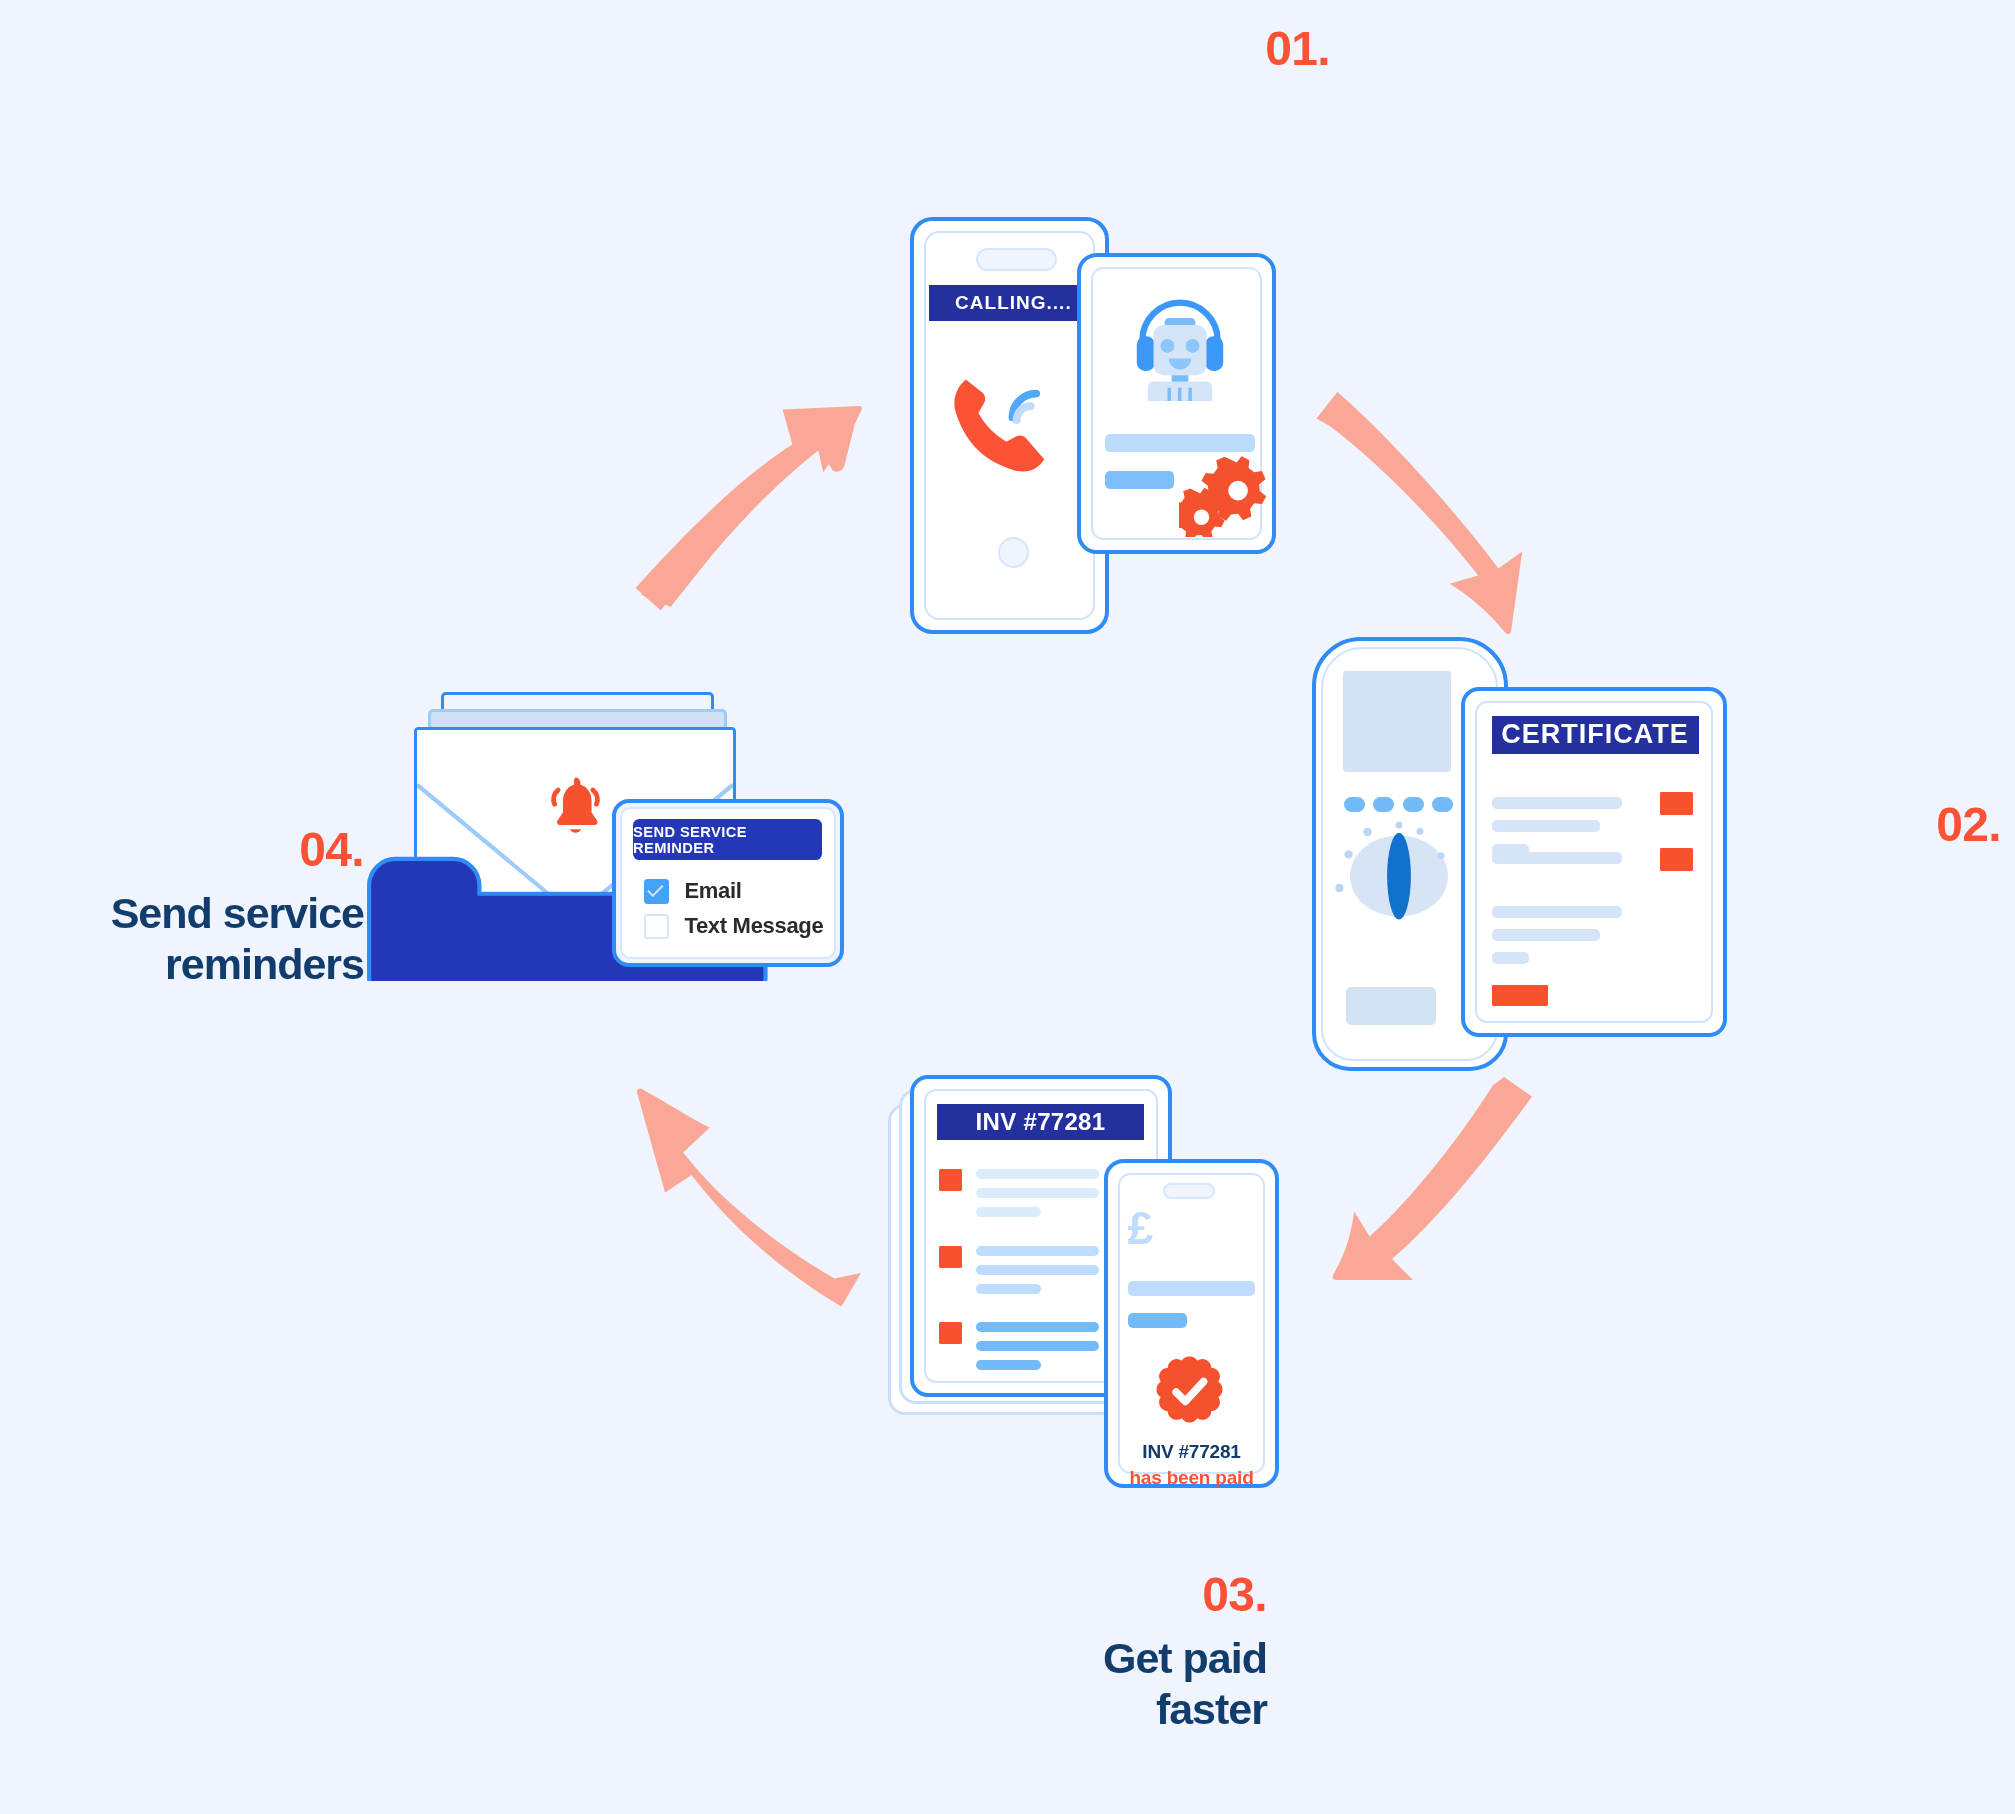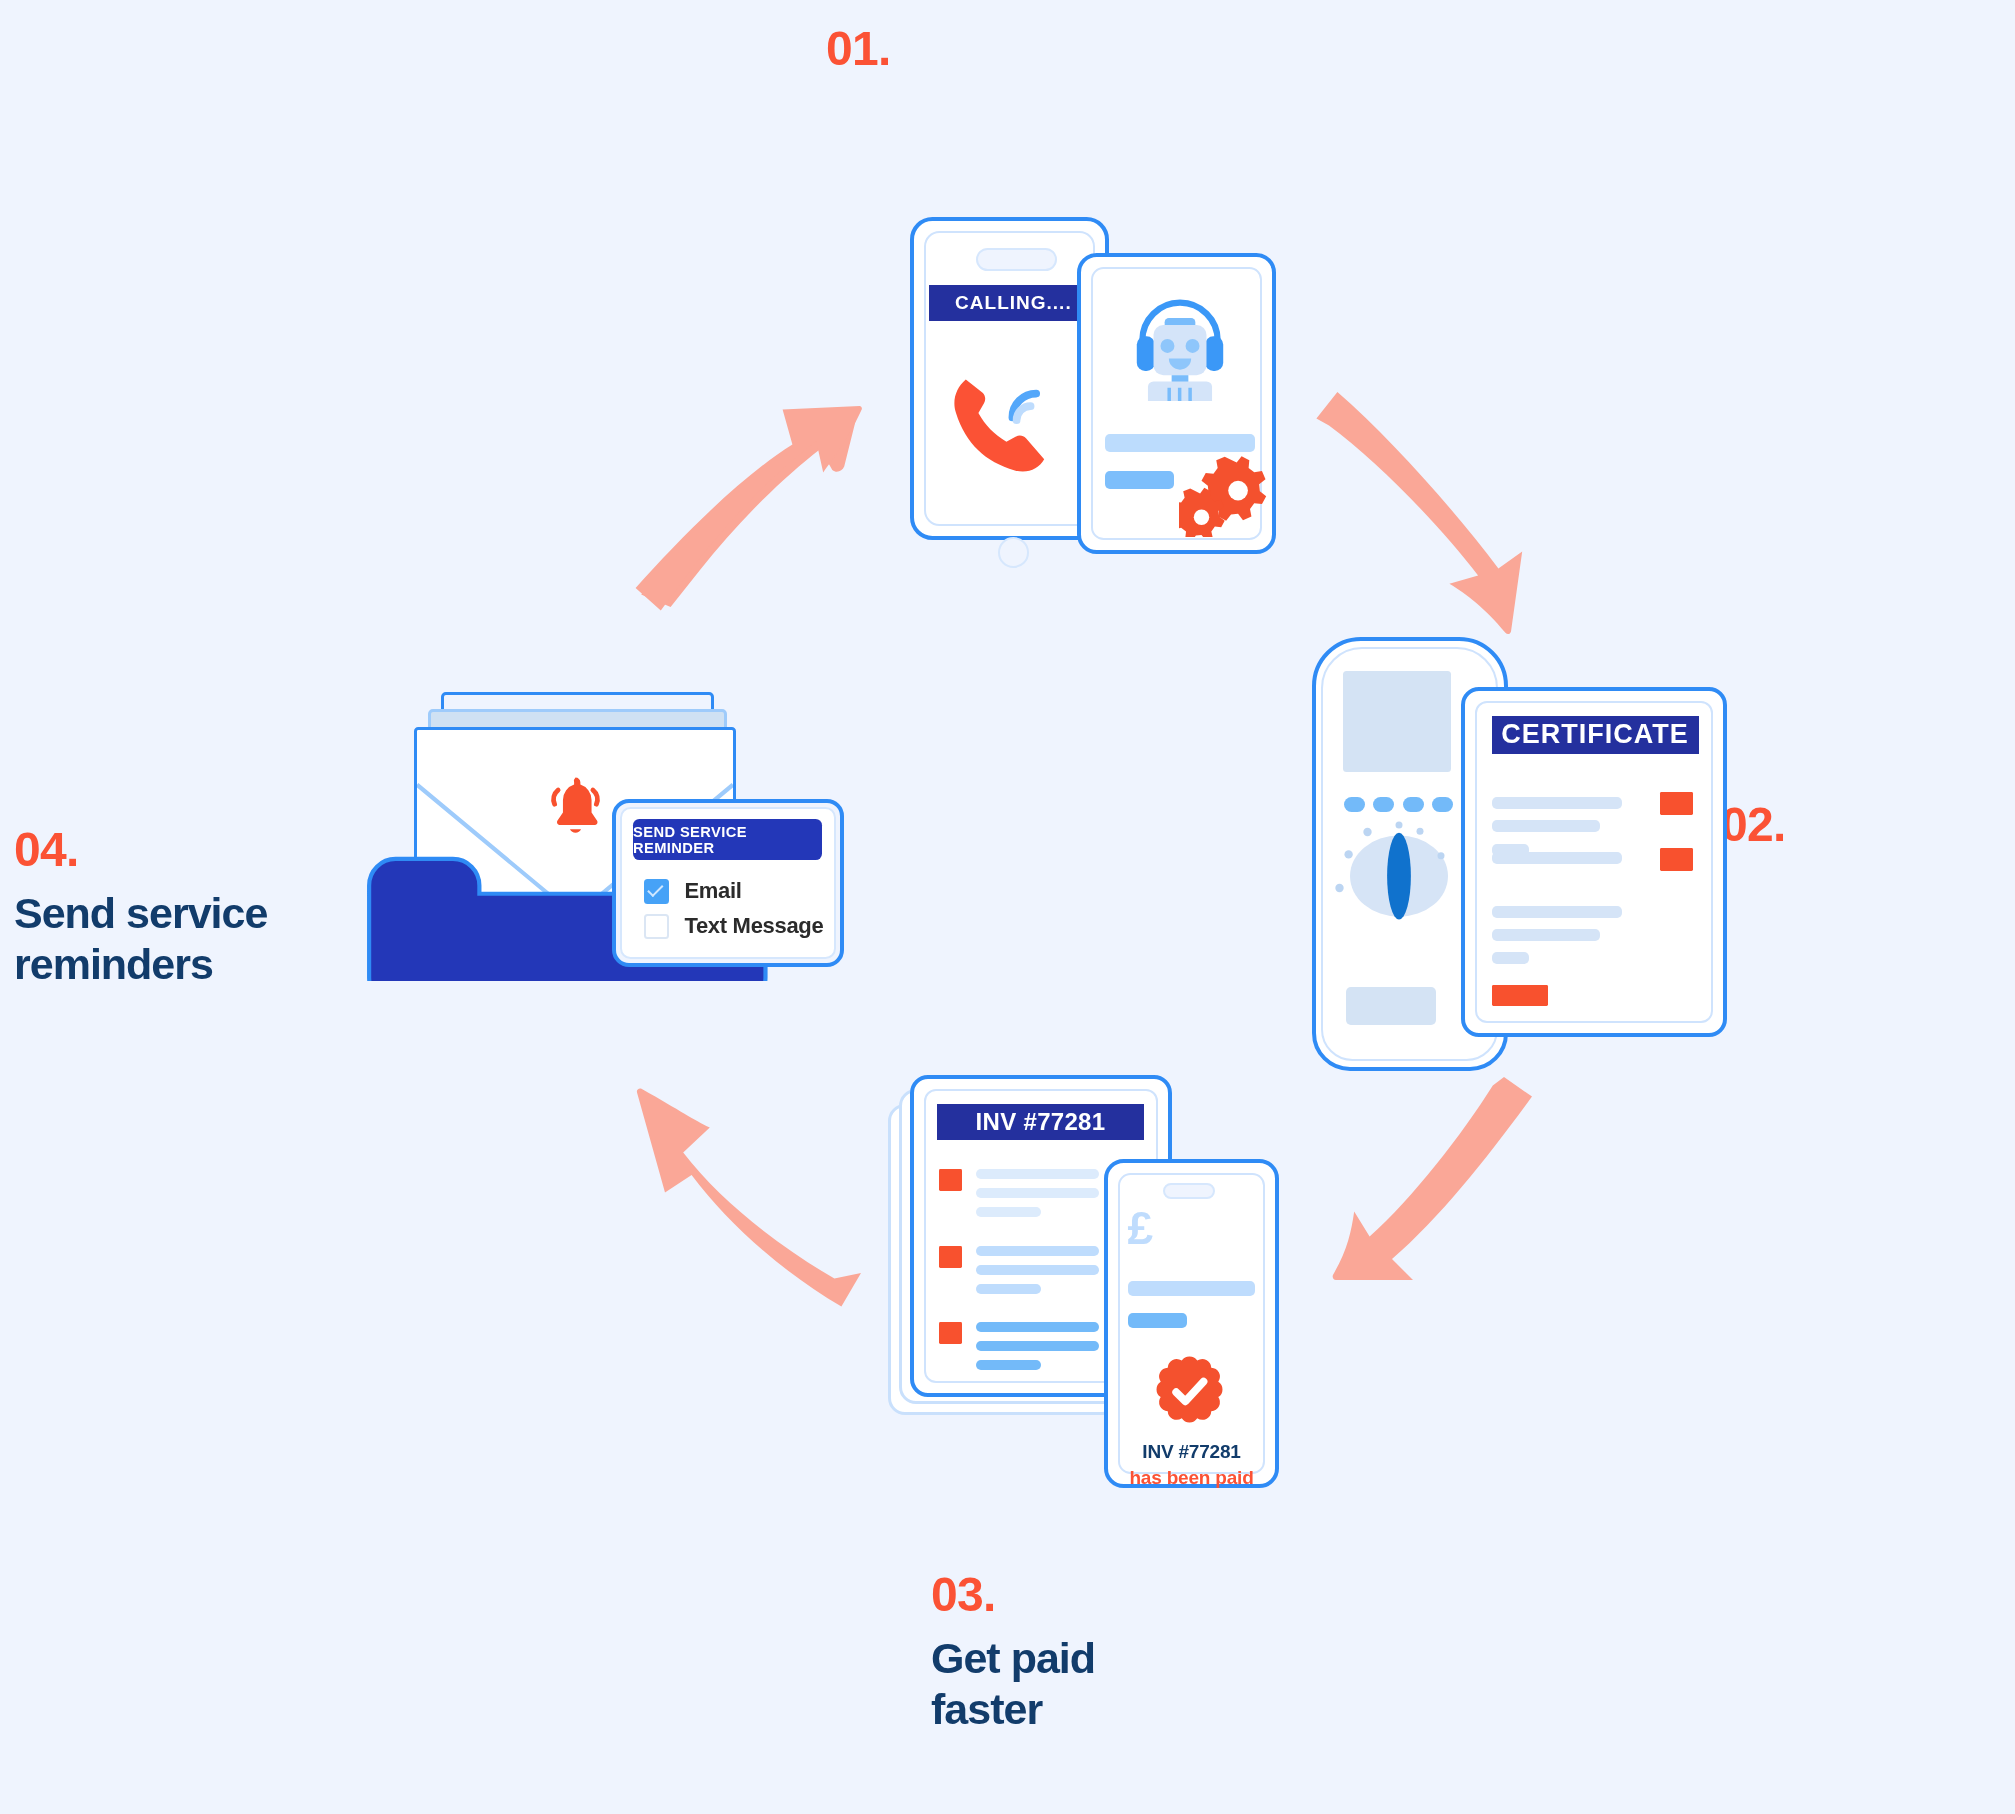--- a/index.html
+++ b/index.html
@@ -7,21 +7,21 @@
     width:2015px;height:1814px;
     background:#eff4fe;
     font-family:"Liberation Sans", sans-serif;
     overflow:hidden;
     position:relative;
   }
   .stage{position:absolute;inset:0;}
   .abs{position:absolute;}
 
   
-  .caption{position:absolute;text-align:left;line-height:1.0;}
+  .caption{position:absolute;text-align:right;line-height:1.0;}
   .caption .num{
     display:block;
     color:#fb5235;
     font-size:48px;
     font-weight:bold;
     letter-spacing:-0.7px;
     margin-bottom:14px;
   }
   .caption .ttl{
     display:block;
@@ -136,21 +136,21 @@
   </svg>
 
   <svg class="arrow" style="left:616px;top:1063px;" width="266" height="266" viewBox="0 0 380 380">
     <path d="M350 300 L322 348 C240 300 160 230 108 160 L70 185 L30 42
              C29 38 33 35 37 37 C92 68 112 82 134 92 L96 128
              C148 196 230 260 312 308 Z" fill="#faa797"></path>
   </svg>
 
   <div class="abs" style="left:903px;top:210px;width:392px;height:399px;">
 
-    <div class="shell" style="left:7px;top:7px;width:199px;height:323px;border-radius:22.4px;">
+    <div class="shell" style="left:7px;top:7px;width:199px;height:417px;border-radius:22.4px;">
       <div class="shell-inner" style="border-radius:15.4px;"></div>
       <div class="speaker" style="left:62px;top:26.6px;width:77px;height:19.6px;"></div>
       <div class="darkbanner" style="left:15.4px;top:64px;width:168px;height:36px;font-size:19px;">
           <span>CALLING....</span>
         </div>
 
       <svg class="abs" style="left:28px;top:150px;" width="105" height="105" viewBox="0 0 150 150">
         <path d="M34 12 C20 24 14 42 20 60 C34 104 62 130 104 142 C122 147 138 140 146 126
                  L120 96 C116 92 110 91 105 94 L92 101 C74 90 62 78 52 60 L60 46
                  C63 41 62 35 58 31 Z" fill="#fb5235"></path>

